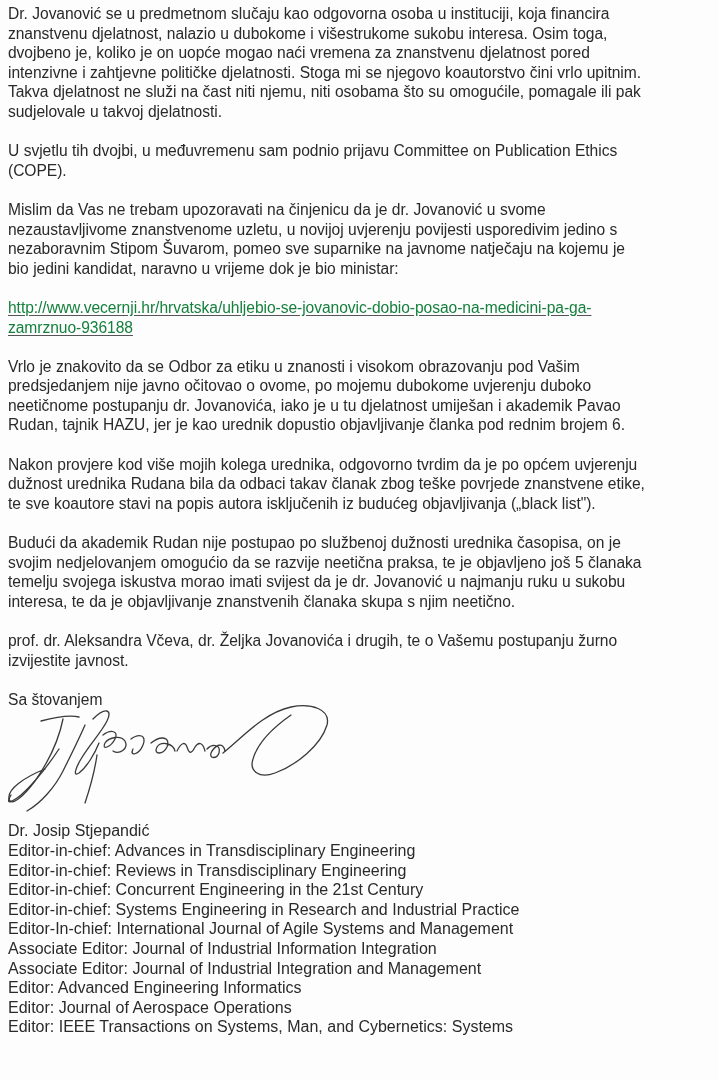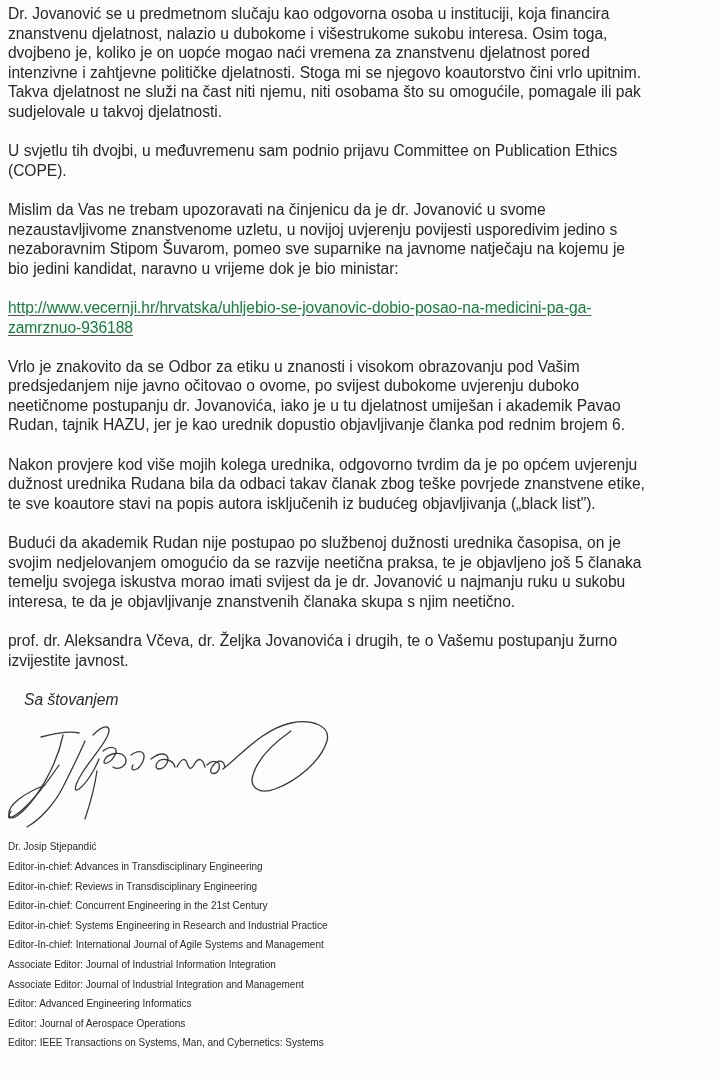--- a/index.html
+++ b/index.html
@@ -32,36 +32,35 @@
     .link {
       color: #15803d;
       text-decoration: underline;
       text-decoration-color: #555;
       text-underline-offset: 2px;
       cursor: pointer;
     }
     .closing {
       font-size: 15.6px;
       line-height: 19.6px;
-      margin: 16px;
+      margin: 0;
       white-space: nowrap;
-      font-style: italic;
     }
     .signature {
       position: relative;
       height: 112px;
       width: 340px;
     }
     .signature svg {
       position: absolute;
       left: -7px;
       top: -10px;
     }
     .sig-block {
-      font-size: 10px;
+      font-size: 16px;
       line-height: 19.6px;
       white-space: nowrap;
     }
     .sig-block .line { display: block; }
   </style>
 </head>
 <body>
 
 <div class="page">
 
@@ -90,21 +89,21 @@
     <a class="link line">
       <span>http://www.vecernji.hr/hrvatska/uhljebio-se-jovanovic-dobio-posao-na-medicini-pa-ga-</span>
     </a>
     <a class="link line">
       <span>zamrznuo-936188</span>
     </a>
   </p>
 
   <p class="para">
     <span class="line">Vrlo je znakovito da se Odbor za etiku u znanosti i visokom obrazovanju pod Vašim</span>
-    <span class="line">predsjedanjem nije javno očitovao o ovome, po svijest dubokome uvjerenju duboko</span>
+    <span class="line">predsjedanjem nije javno očitovao o ovome, po mojemu dubokome uvjerenju duboko</span>
     <span class="line">neetičnome postupanju dr. Jovanovića, iako je u tu djelatnost umiješan i akademik Pavao</span>
     <span class="line">Rudan, tajnik HAZU, jer je kao urednik dopustio objavljivanje članka pod rednim brojem 6.</span>
   </p>
 
   <p class="para">
     <span class="line">Nakon provjere kod više mojih kolega urednika, odgovorno tvrdim da je po općem uvjerenju</span>
     <span class="line">dužnost urednika Rudana bila da odbaci takav članak zbog teške povrjede znanstvene etike,</span>
     <span class="line">te sve koautore stavi na popis autora isključenih iz budućeg objavljivanja („black list").</span>
   </p>
 

